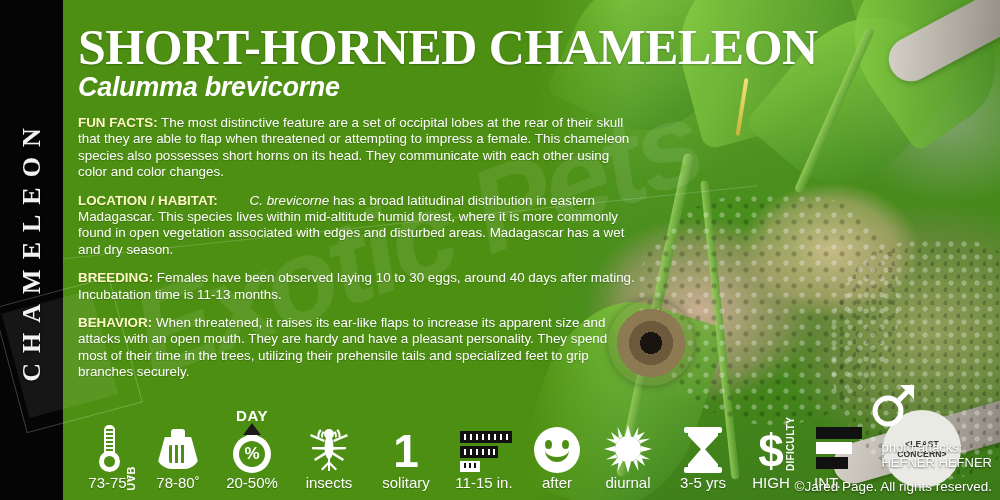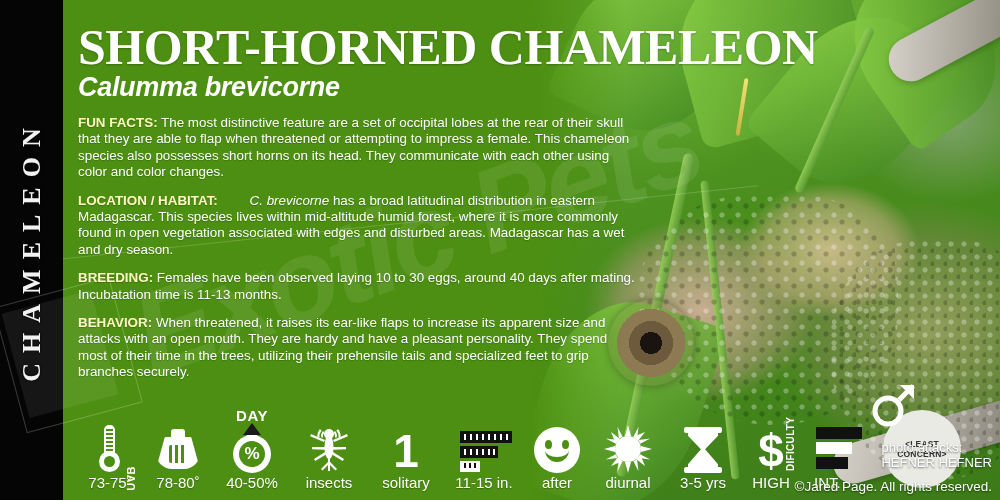--- a/index.html
+++ b/index.html
@@ -296,21 +296,21 @@
     <div class="ic" style="width:76px">
       <div class="glyph" style="overflow:visible">
         <div class="drop">
           <div class="daylabel">DAY</div>
           <div class="body"></div>
           <div class="arrow"></div>
           <div class="hole"></div>
           <div class="pct">%</div>
         </div>
       </div>
-      <div class="cap">40-50%</div>
+      <div class="cap">20-50%</div>
     </div>
 
     <div class="ic" style="width:78px">
       <div class="glyph">
         <svg class="bug" viewBox="0 0 44 48">
           <g fill="#fff">
             <ellipse cx="22" cy="22" rx="4.5" ry="12"></ellipse>
             <ellipse cx="22" cy="9" rx="5" ry="5"></ellipse>
             <path d="M13 4c-2 2-3 5-2.5 8l2 .6C12 10 13 7.5 14.6 5.8z"></path>
             <path d="M31 4c2 2 3 5 2.5 8l-2 .6C32 10 31 7.5 29.4 5.8z"></path>

